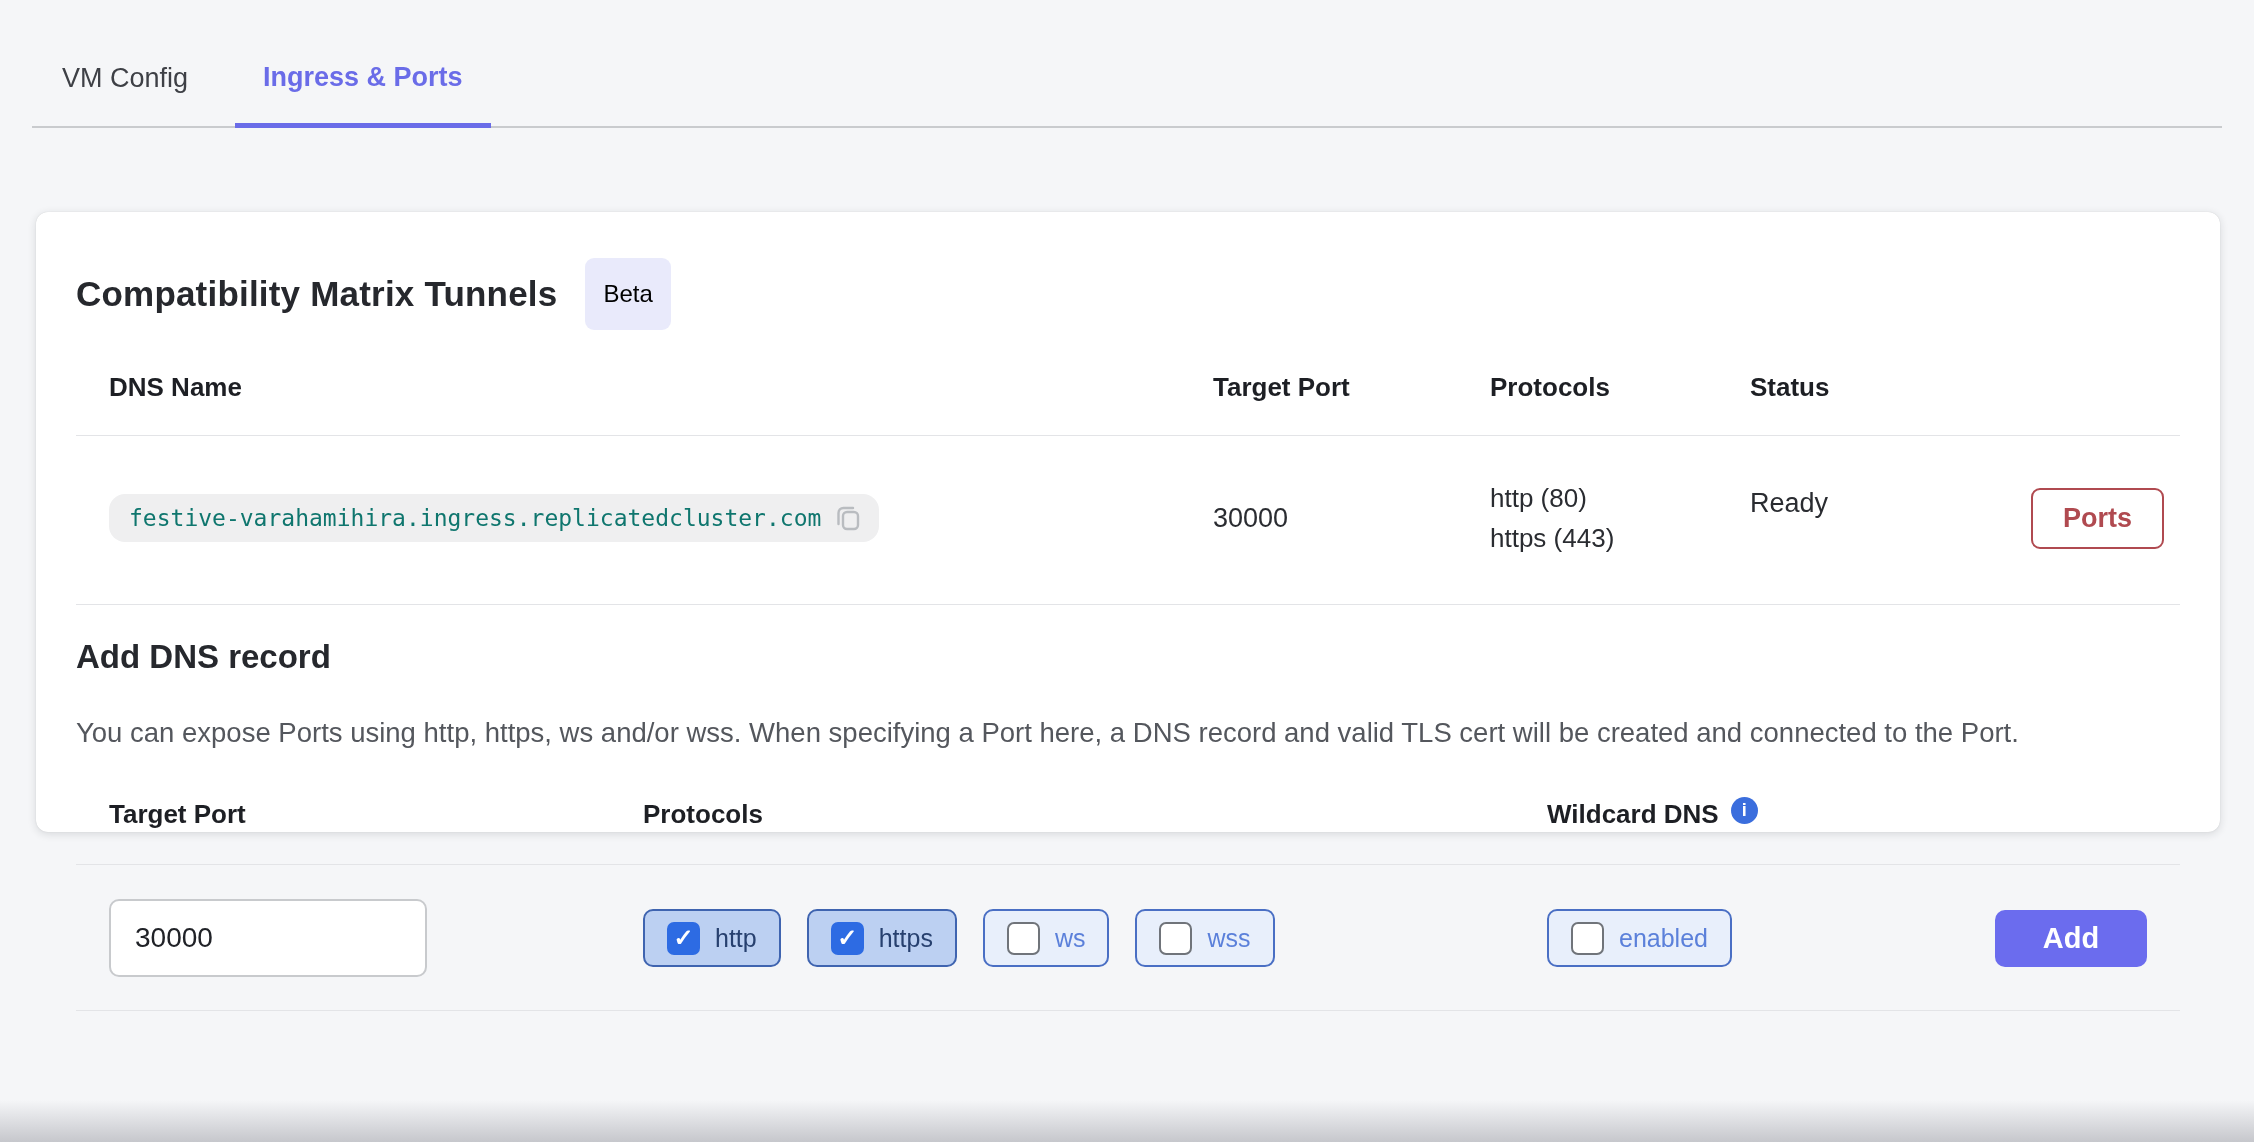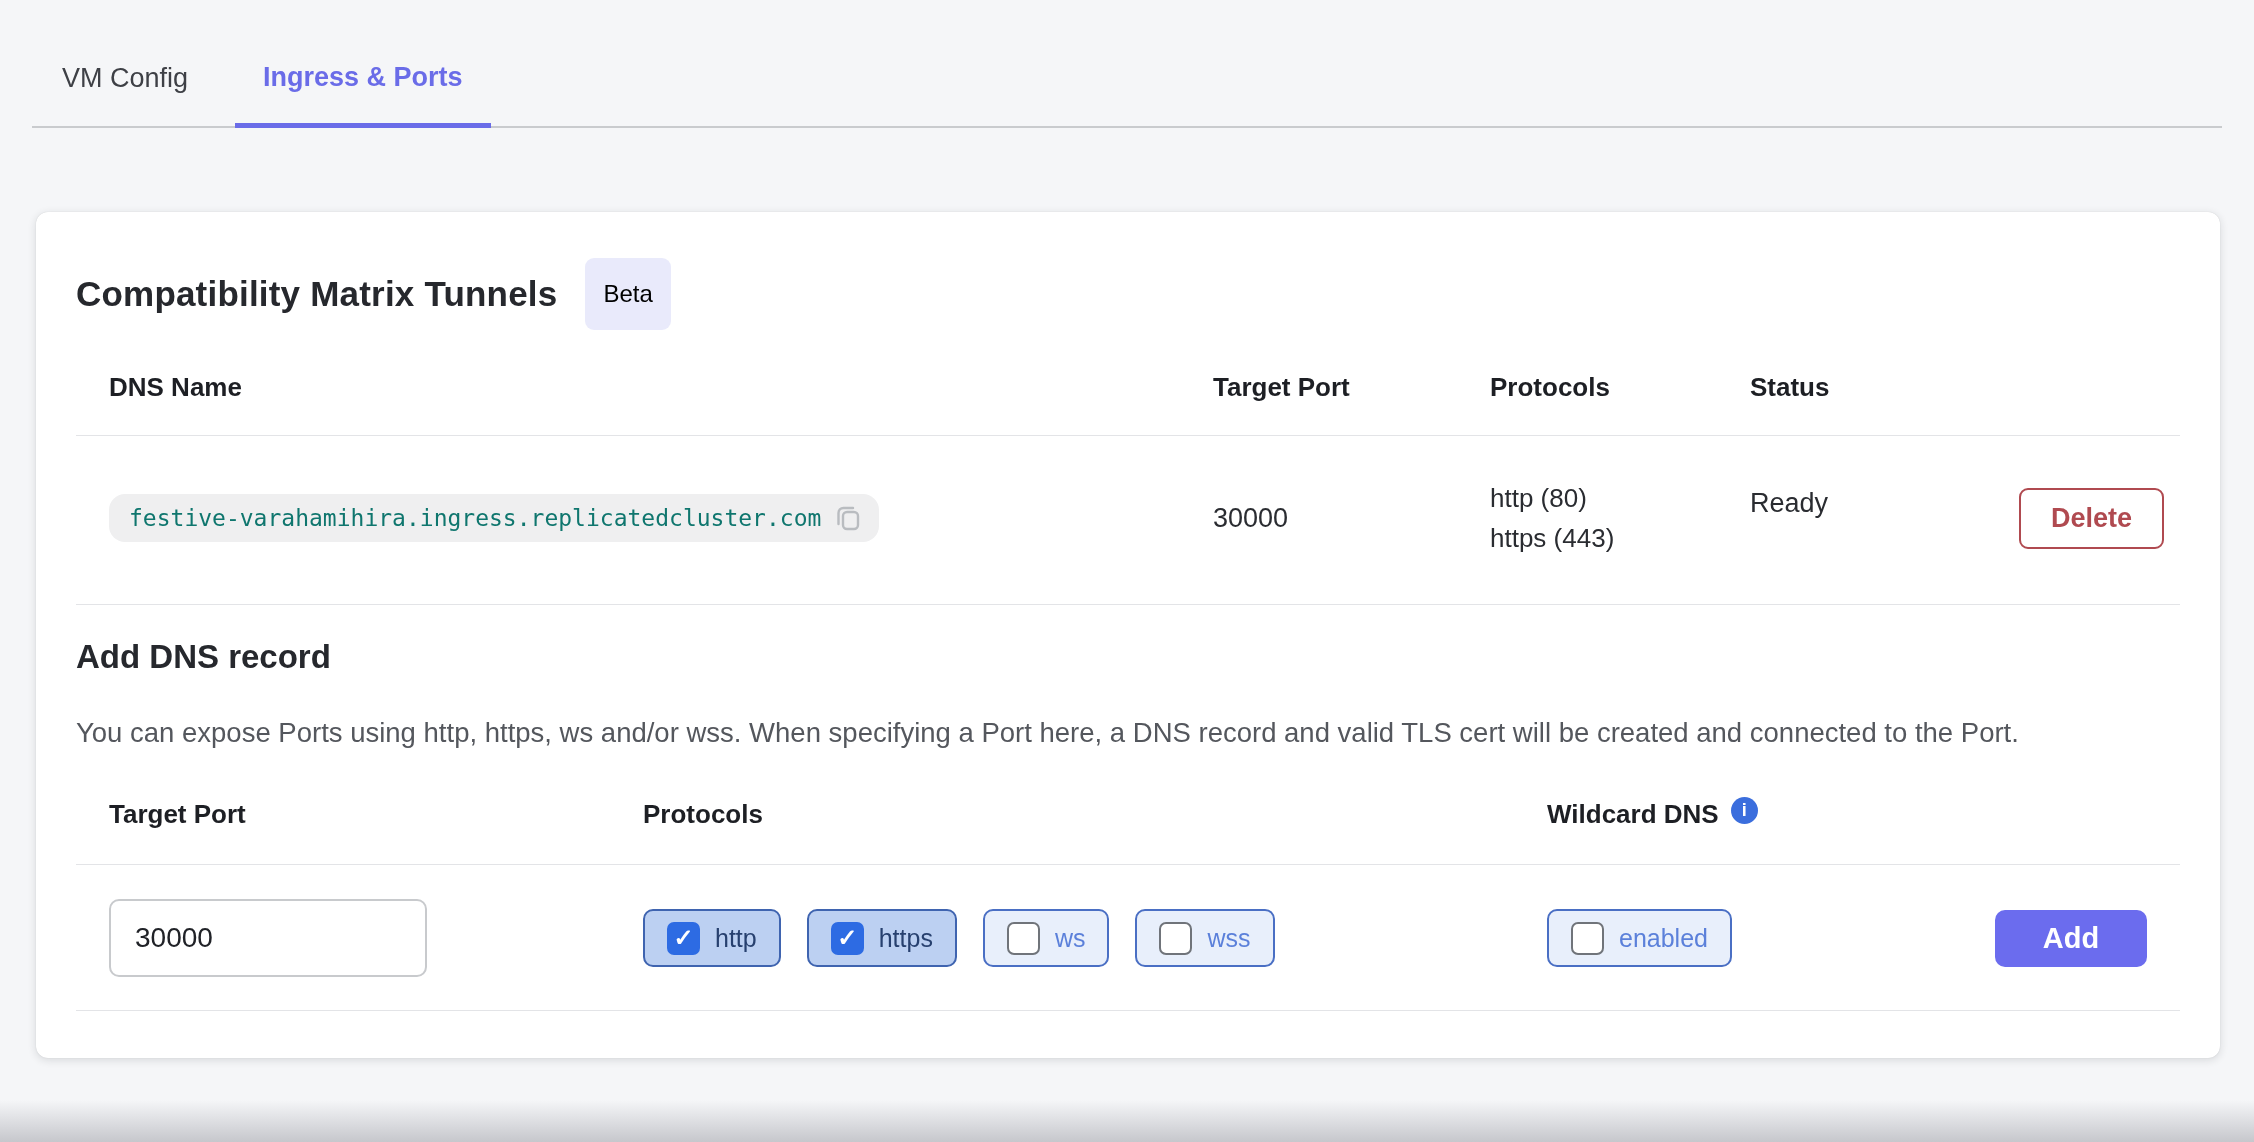--- a/index.html
+++ b/index.html
@@ -44,21 +44,21 @@
     padding-right:28px;
     margin-left:47px;
     border-bottom:5px solid #6a6ce8;
     padding-bottom:30px;
   }
 
   
   .card{
     margin:84px 34px 0 36px;
     width:2184px;
-    height:846px;
+    height:620px;
     background:#ffffff;
     border-radius:12px;
     box-shadow:0 2px 8px rgba(30,32,40,0.14), 0 0 1px rgba(30,32,40,0.18);
     padding:0 40px;
   }
   .card-title-row{
     padding-top:46px;
     display:flex;
     align-items:center;
     gap:28px;
@@ -279,21 +279,21 @@
       </span>
     </div>
     <div class="cell-text">30000</div>
     <div class="protocols-cell">
       <div>http (80)</div>
       <div>https (443)</div>
     </div>
     <div style="display:flex; align-items:flex-start; justify-content:space-between;">
       <div class="cell-text">Ready</div>
       <div class="delete-cell">
-        <button class="delete-btn">Delete</button>
+        <button class="delete-btn">Ports</button>
       </div>
     </div>
   </div>
 
   <div class="section-heading">Add DNS record</div>
   <div class="section-desc">You can expose Ports using http, https, ws and/or wss. When specifying a Port here, a DNS record and valid TLS cert will be created and connected to the Port.</div>
 
   <div class="form-grid form-labels">
     <div class="form-label" style="padding-left:33px;">Target Port</div>
     <div class="form-label" style="padding-left:0;">Protocols</div>

